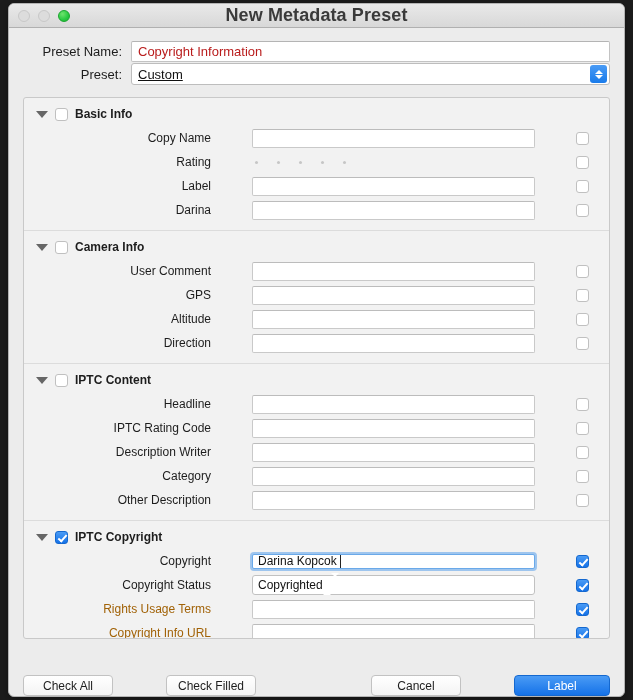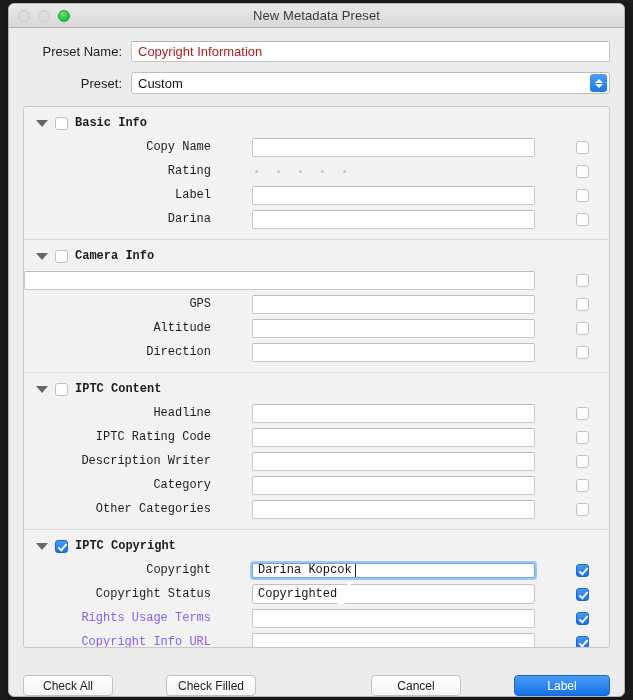--- a/index.html
+++ b/index.html
@@ -30,46 +30,47 @@
   .light { width: 12px; height: 12px; border-radius: 50%; }
   .light.dis {
     background: #dcdcdc;
     border: 1px solid #c8c8c8;
   }
   .light.green {
     background: radial-gradient(circle at 35% 30%, #6ee36e 0%, #28c940 60%, #1fae35 100%);
     border: 1px solid #18a52c;
   }
   .title-text {
-    font-size: 13px; color: #3a3a3a; font-weight: 400; letter-spacing: .1px;
+    font-size: 18px; color: #3a3a3a; font-weight: 700; letter-spacing: .1px;
   }
 
   
   .toprow {
     display: flex; align-items: center; padding: 0 14px;
   }
   .toprow.r1 { margin-top: 13px; }
-  .toprow.r2 { margin-top: 10px; }
+  .toprow.r2 { margin-top: 1px; }
   .toprow .lbl {
     font-size: 13px; color: #1d1d1d; text-align: right;
     width: 108px; padding-right: 9px; flex: none;
   }
   .tf {
     flex: 1; height: 21px; background: #fff;
     border: 1px solid #c3c3c3; border-top-color: #b4b4b4;
     border-radius: 2px;
     font-size: 13px; color: #b91c1c;
     display: flex; align-items: center; padding: 0 6px;
   }
   .popup {
     flex: 1; height: 22px; background: #fff;
     border: 1px solid #bdbdbd; border-radius: 3px;
     font-size: 13px; color: #111;
     display: flex; align-items: center; padding: 0 6px;
     position: relative;
+    text-decoration: underline;
   }
   .popup .stepper {
     position: absolute; right: 2px; top: 1px;
     width: 17px; height: 18px; border-radius: 3px;
     background: linear-gradient(to bottom, #4a9bf5 0%, #1a7bea 100%);
     display: flex; flex-direction: column;
     align-items: center; justify-content: center; gap: 1px;
   }
   .chev {
     width: 0; height: 0; border-left: 4px solid transparent;
@@ -79,21 +80,20 @@
   .chev.dn { border-top: 4px solid #fff; }
 
   
   .panel {
     margin: 12px 14px 0 14px;
     background: #f2f2f2;
     border: 1px solid #c9c9c9;
     border-radius: 3px;
     height: 542px;
     overflow: hidden;
-    font-family: Liberation Mono, monospace;
   }
   .section { padding: 9px 0 8px 0; border-top: 1px solid #dcdcdc; }
   .section:first-child { border-top: none; }
 
   .sec-head {
     display: flex; align-items: center; gap: 7px;
     padding-left: 12px; margin-bottom: 5px;
   }
   .tri {
     width: 0; height: 0;
@@ -122,21 +122,21 @@
 
   
   .row {
     display: flex; align-items: center;
     height: 24px; padding-right: 12px; gap: 32px;
   }
   .row .flbl {
     width: 196px; flex: none; text-align: right; padding-right: 9px;
     font-size: 12px; color: #1d1d1d;
   }
-  .row .flbl.red { color: #8b5cf6; }
+  .row .flbl.red { color: #a16207; }
   .row .fin {
     flex: 1; height: 19px; background: #fff;
     border: 1px solid #c9c9c9; border-top-color: #bcbcbc;
     border-radius: 2px;
     font-size: 12px; color: #111;
     display: flex; align-items: center; padding: 0 5px;
   }
   .row .fin.focus {
     border: 1px solid #6aa9e9;
     box-shadow: 0 0 0 2px rgba(90,160,235,.55);
@@ -257,20 +257,21 @@
           </span>
         </div>
       </div>
       <div class="section">
         <div class="sec-head">
           <span class="tri"></span>
           <span class="cb"></span>
           <span class="sec-title">Camera Info</span>
         </div>
         <div class="row">
+          <span class="flbl">User Comment</span>
           <span class="fin">
             <span></span>
           </span>
           <span class="cbcell">
             <span class="cb"></span>
           </span>
         </div>
         <div class="row">
           <span class="flbl">GPS</span>
           <span class="fin">
@@ -335,21 +336,21 @@
         <div class="row">
           <span class="flbl">Category</span>
           <span class="fin">
             <span></span>
           </span>
           <span class="cbcell">
             <span class="cb"></span>
           </span>
         </div>
         <div class="row">
-          <span class="flbl">Other Categories</span>
+          <span class="flbl">Other Description</span>
           <span class="fin">
             <span></span>
           </span>
           <span class="cbcell">
             <span class="cb"></span>
           </span>
         </div>
       </div>
       <div class="section">
         <div class="sec-head">

